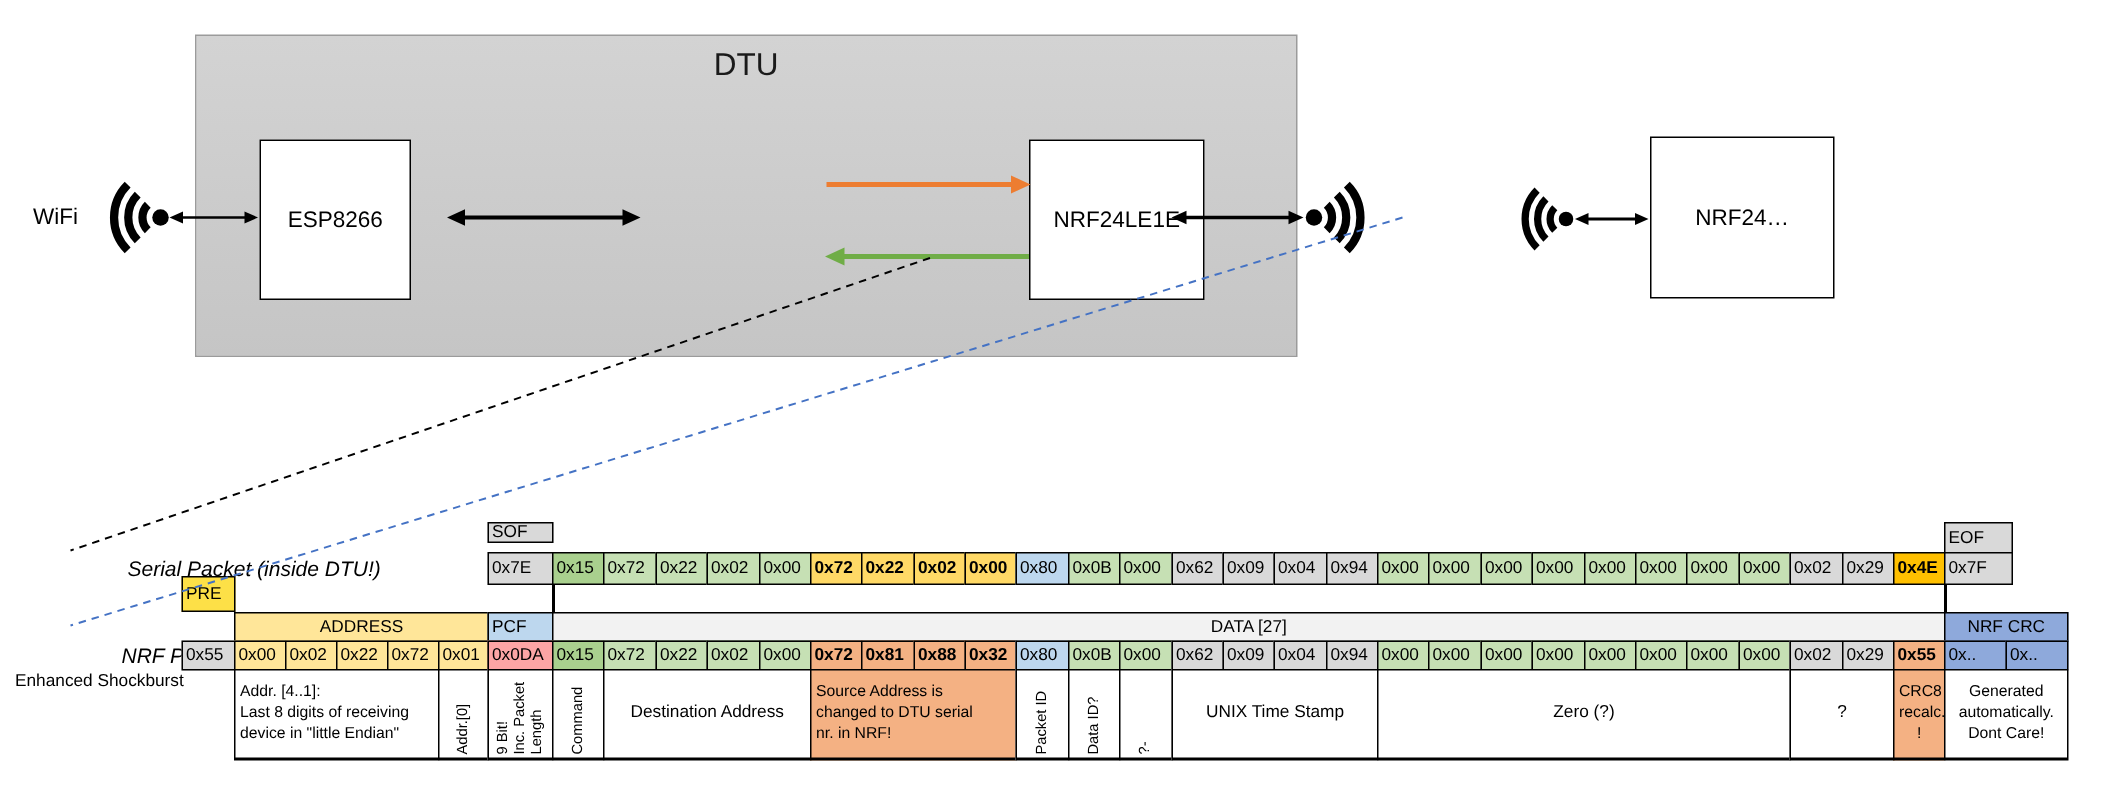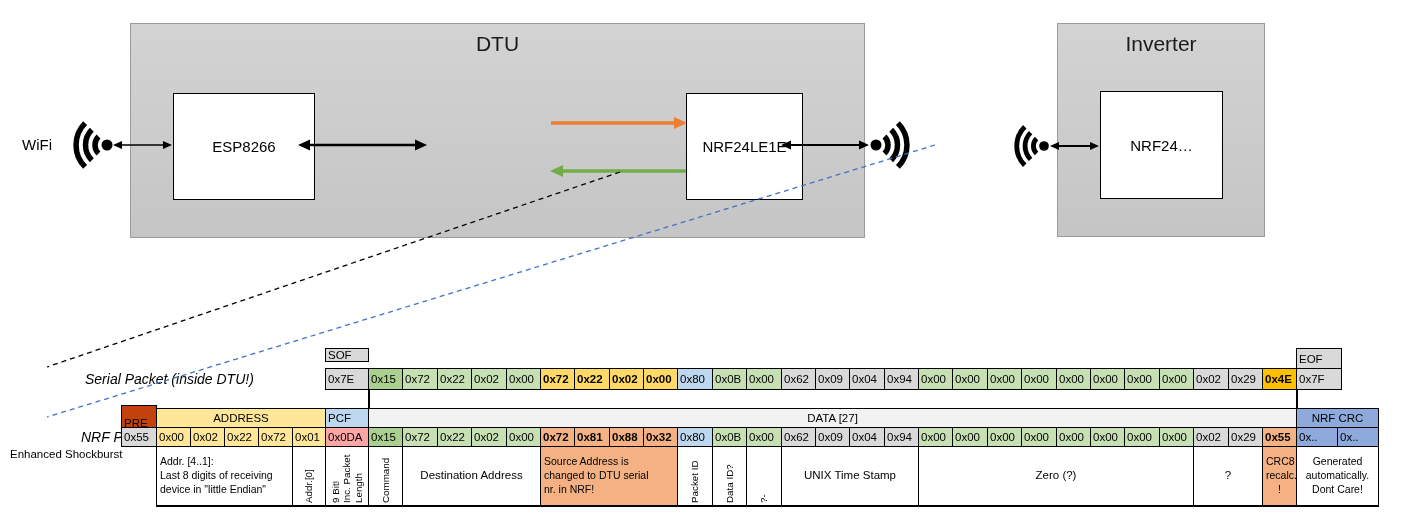--- a/index.html
+++ b/index.html
@@ -32,25 +32,22 @@
   .connector{position:absolute;width:2px;background:#000;}
 </style>
 </head>
 <body>
 
 <div id="root">
 
   <div class="gbox" style="left:130px;top:23px;width:735px;height:215px;">
     <div class="gtitle">DTU</div>
   </div>
-  <div class="gbox" style="left:1057px;top:23px;width:208px;height:214px;">
-    <div class="gtitle">Inverter</div>
-  </div>
-
-  <div class="mbox" style="left:173px;top:93px;width:142px;height:107px;z-index:3;">
+
+  <div class="mbox" style="left:173px;top:93px;width:101px;height:107px;z-index:3;">
     <span>ESP8266</span>
   </div>
   <div class="mbox" style="left:686px;top:93px;width:117px;height:107px;z-index:3;">
     <span>NRF24LE1E</span>
   </div>
   <div class="mbox" style="left:1100px;top:91px;width:123px;height:108px;z-index:3;">
     <span>NRF24…</span>
   </div>
 
   <div class="wifi-label" style="left:22px;top:136px;">WiFi</div>
@@ -148,21 +145,21 @@
       <div class="cell" style="left: 987px; top: 368px; width: 35px; height: 22px; background: rgb(198, 224, 180);">0x00</div>
       <div class="cell" style="left: 1021px; top: 368px; width: 36px; height: 22px; background: rgb(198, 224, 180);">0x00</div>
       <div class="cell" style="left: 1056px; top: 368px; width: 35px; height: 22px; background: rgb(198, 224, 180);">0x00</div>
       <div class="cell" style="left: 1090px; top: 368px; width: 35px; height: 22px; background: rgb(198, 224, 180);">0x00</div>
       <div class="cell" style="left: 1124px; top: 368px; width: 36px; height: 22px; background: rgb(198, 224, 180);">0x00</div>
       <div class="cell" style="left: 1159px; top: 368px; width: 35px; height: 22px; background: rgb(198, 224, 180);">0x00</div>
       <div class="cell" style="left: 1193px; top: 368px; width: 36px; height: 22px; background: rgb(217, 217, 217);">0x02</div>
       <div class="cell" style="left: 1228px; top: 368px; width: 35px; height: 22px; background: rgb(217, 217, 217);">0x29</div>
       <div class="cell bold" style="left: 1262px; top: 368px; width: 35px; height: 22px; background: rgb(255, 192, 0);">0x4E</div>
       <div class="cell" style="left: 1296px; top: 368px; width: 46px; height: 22px; background: rgb(217, 217, 217);">0x7F</div>
-      <div class="cell" style="left: 121px; top: 405px; width: 36px; height: 36px; background: #c2410c;">PRE</div>
+      <div class="cell" style="left: 121px; top: 384px; width: 36px; height: 24px; background: #fde047;">PRE</div>
       <div class="cell ctr" style="left: 156px; top: 408px; width: 170px; height: 20px; background: rgb(255, 230, 153);">ADDRESS</div>
       <div class="cell" style="left: 325px; top: 408px; width: 44px; height: 20px; background: rgb(189, 215, 238);">PCF</div>
       <div class="cell ctr" style="left: 368px; top: 408px; width: 929px; height: 20px; background: rgb(242, 242, 242);">DATA [27]</div>
       <div class="cell ctr" style="left: 1296px; top: 408px; width: 83px; height: 20px; background: rgb(142, 169, 219);">NRF CRC</div>
       <div class="cell" style="left: 121px; top: 427px; width: 36px; height: 20px; background: rgb(217, 217, 217);">0x55</div>
       <div class="cell" style="left: 156px; top: 427px; width: 35px; height: 20px; background: rgb(255, 230, 153);">0x00</div>
       <div class="cell" style="left: 190px; top: 427px; width: 35px; height: 20px; background: rgb(255, 230, 153);">0x02</div>
       <div class="cell" style="left: 224px; top: 427px; width: 35px; height: 20px; background: rgb(255, 230, 153);">0x22</div>
       <div class="cell" style="left: 258px; top: 427px; width: 35px; height: 20px; background: rgb(255, 230, 153);">0x72</div>
       <div class="cell" style="left: 292px; top: 427px; width: 34px; height: 20px; background: rgb(255, 230, 153);">0x01</div>

